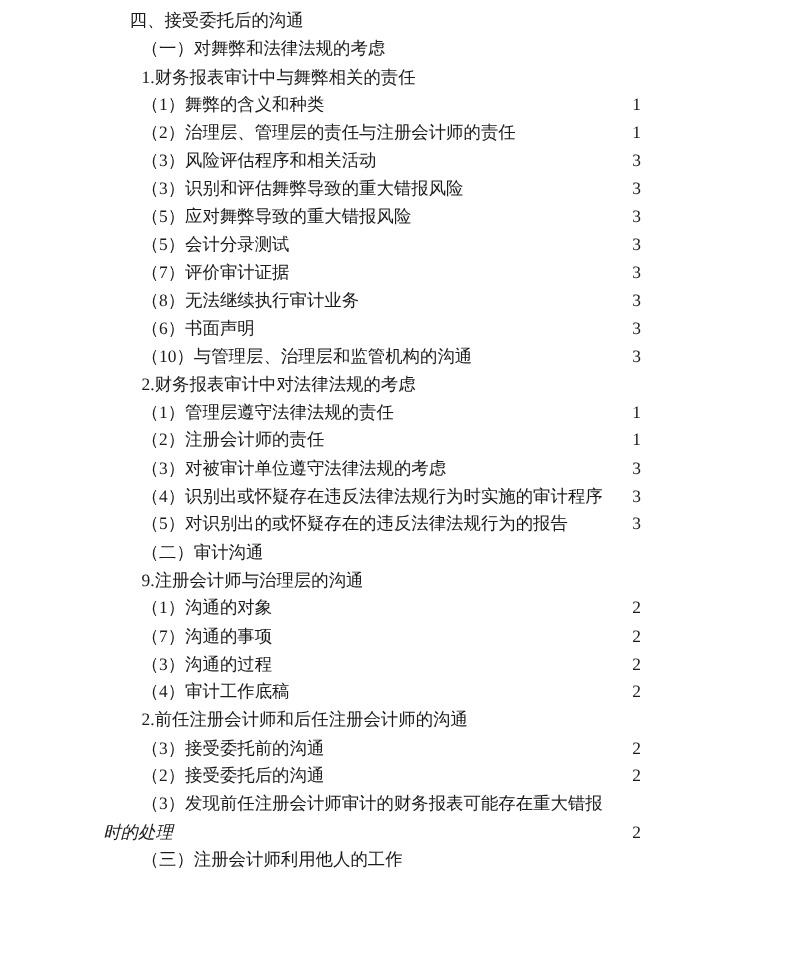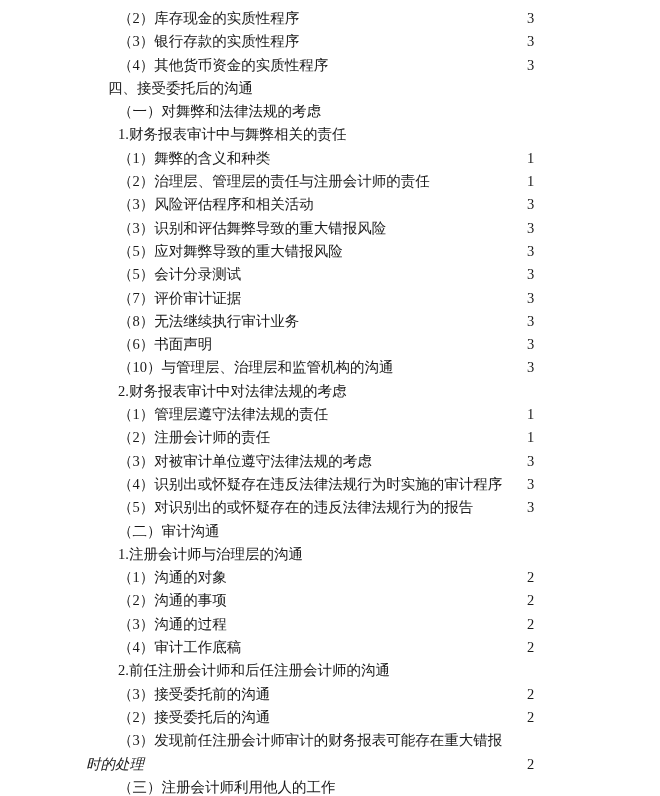--- a/index.html
+++ b/index.html
@@ -102,32 +102,20 @@
 
 <div id="page">
 
   <table id="syllabus-table">
     <colgroup>
       <col class="col-title">
       <col class="col-score">
     </colgroup>
     <tbody id="table-body">
 
-    <tr>
-          <td class="cell-title sec-outer rule-right sec-first">
-            <span class="row-line ind-item">（2）库存现金的实质性程序</span>
-            <span class="row-line ind-item">（3）银行存款的实质性程序</span>
-            <span class="row-line ind-item">（4）其他货币资金的实质性程序</span>
-          </td>
-          <td class="cell-score sec-outer sec-first">
-            <span class="score-line">3</span>
-            <span class="score-line">3</span>
-            <span class="score-line">3</span>
-          </td>
-        </tr>
         <tr>
           <td class="cell-title sec-outer rule-right sec-div-top sec-last">
             <span class="row-line ind-roman">四、接受委托后的沟通</span>
             <span class="row-line ind-item">（一）对舞弊和法律法规的考虑</span>
             <span class="row-line ind-item">1.财务报表审计中与舞弊相关的责任</span>
             <span class="row-line ind-item">（1）舞弊的含义和种类</span>
             <span class="row-line ind-item">（2）治理层、管理层的责任与注册会计师的责任</span>
             <span class="row-line ind-item">（3）风险评估程序和相关活动</span>
             <span class="row-line ind-item">（3）识别和评估舞弊导致的重大错报风险</span>
             <span class="row-line ind-item">（5）应对舞弊导致的重大错报风险</span>
@@ -136,23 +124,23 @@
             <span class="row-line ind-item">（8）无法继续执行审计业务</span>
             <span class="row-line ind-item">（6）书面声明</span>
             <span class="row-line ind-item">（10）与管理层、治理层和监管机构的沟通</span>
             <span class="row-line ind-item">2.财务报表审计中对法律法规的考虑</span>
             <span class="row-line ind-item">（1）管理层遵守法律法规的责任</span>
             <span class="row-line ind-item">（2）注册会计师的责任</span>
             <span class="row-line ind-item">（3）对被审计单位遵守法律法规的考虑</span>
             <span class="row-line ind-item">（4）识别出或怀疑存在违反法律法规行为时实施的审计程序</span>
             <span class="row-line ind-item">（5）对识别出的或怀疑存在的违反法律法规行为的报告</span>
             <span class="row-line ind-item">（二）审计沟通</span>
-            <span class="row-line ind-item">1.注册会计师与治理层的沟通</span>
+            <span class="row-line ind-item">9.注册会计师与治理层的沟通</span>
             <span class="row-line ind-item">（1）沟通的对象</span>
-            <span class="row-line ind-item">（2）沟通的事项</span>
+            <span class="row-line ind-item">（7）沟通的事项</span>
             <span class="row-line ind-item">（3）沟通的过程</span>
             <span class="row-line ind-item">（4）审计工作底稿</span>
             <span class="row-line ind-item">2.前任注册会计师和后任注册会计师的沟通</span>
             <span class="row-line ind-item">（3）接受委托前的沟通</span>
             <span class="row-line ind-item">（2）接受委托后的沟通</span>
             <span class="row-line ind-item">（3）发现前任注册会计师审计的财务报表可能存在重大错报</span>
             <span class="row-line ind-none">时的处理</span>
             <span class="row-line ind-item">（三）注册会计师利用他人的工作</span>
           </td>
           <td class="cell-score sec-outer sec-div-top sec-last">

